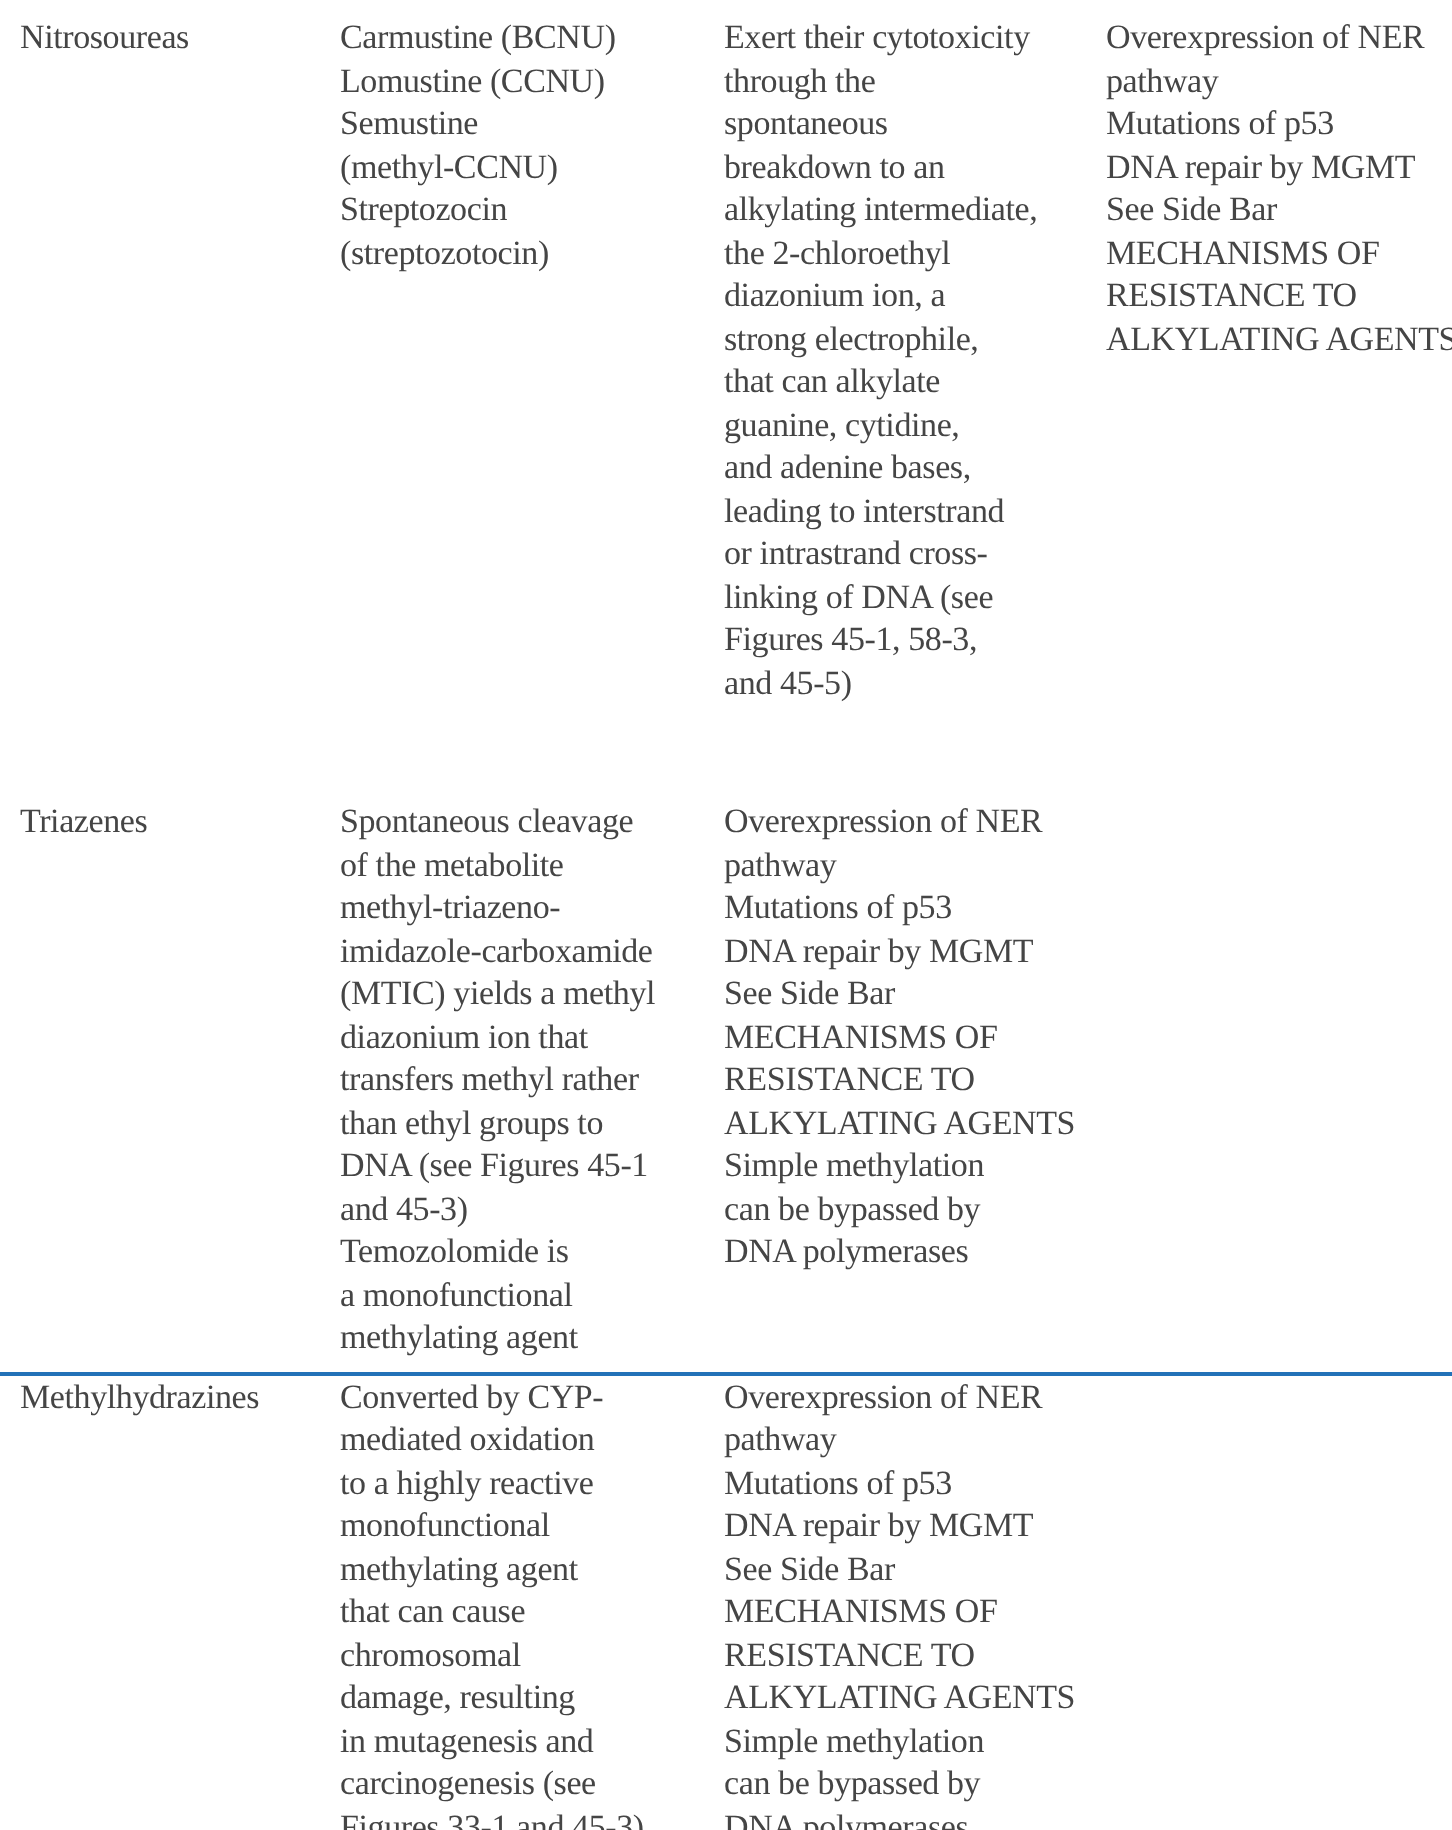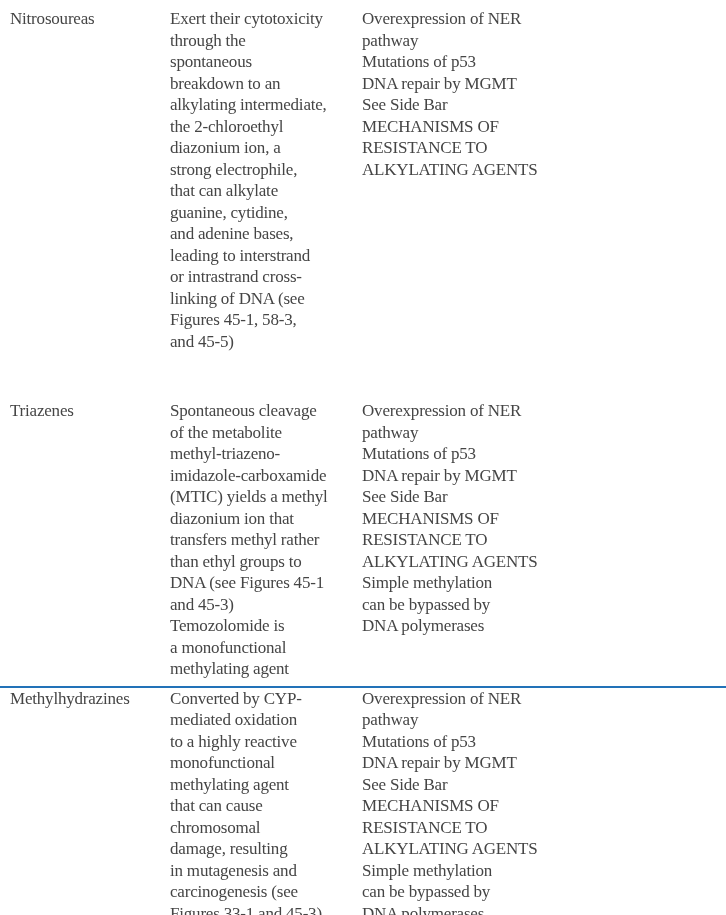--- a/index.html
+++ b/index.html
@@ -41,20 +41,26 @@
     overflow: visible;
   }
 </style>
 </head>
 <body>
 
 <div class="page">
 
   <div class="trow trow-1">
     <div class="cell">Nitrosoureas</div>
+    <div class="cell">Carmustine (BCNU)
+Lomustine (CCNU)
+Semustine
+(methyl-CCNU)
+Streptozocin
+(streptozotocin)</div>
     <div class="cell">Exert their cytotoxicity
 through the
 spontaneous
 breakdown to an
 alkylating intermediate,
 the 2-chloroethyl
 diazonium ion, a
 strong electrophile,
 that can alkylate
 guanine, cytidine,

